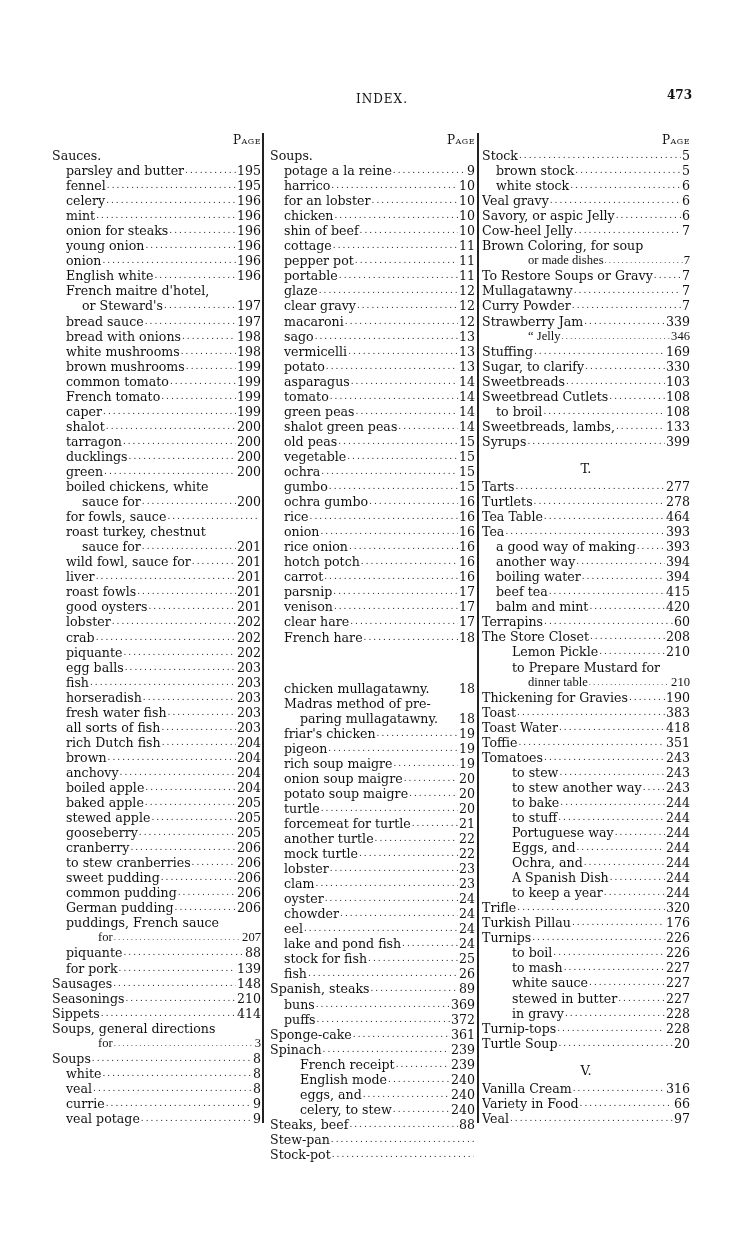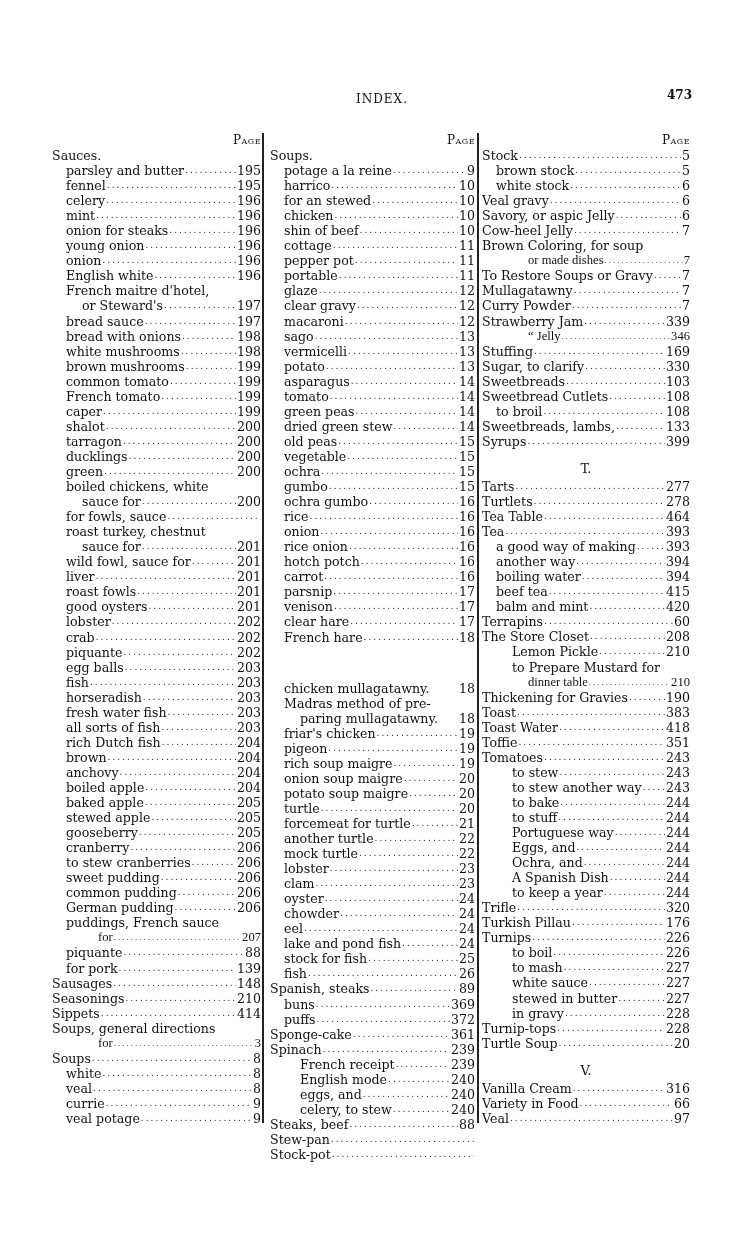--- a/index.html
+++ b/index.html
@@ -379,21 +379,21 @@
         <span class="txt">potage a la reine</span>
         <span class="dots"></span>
         <span class="pg">9</span>
       </div>
       <div class="entry ind1">
         <span class="txt">harrico</span>
         <span class="dots"></span>
         <span class="pg">10</span>
       </div>
       <div class="entry ind1">
-        <span class="txt">for an stewed</span>
+        <span class="txt">for an lobster</span>
         <span class="dots"></span>
         <span class="pg">10</span>
       </div>
       <div class="entry ind1">
         <span class="txt">chicken</span>
         <span class="dots"></span>
         <span class="pg">10</span>
       </div>
       <div class="entry ind1">
         <span class="txt">shin of beef</span>
@@ -454,21 +454,21 @@
         <span class="txt">tomato</span>
         <span class="dots"></span>
         <span class="pg">14</span>
       </div>
       <div class="entry ind1">
         <span class="txt">green peas</span>
         <span class="dots"></span>
         <span class="pg">14</span>
       </div>
       <div class="entry ind1">
-        <span class="txt">dried green stew</span>
+        <span class="txt">shalot green peas</span>
         <span class="dots"></span>
         <span class="pg">14</span>
       </div>
       <div class="entry ind1">
         <span class="txt">old peas</span>
         <span class="dots"></span>
         <span class="pg">15</span>
       </div>
       <div class="entry ind1">
         <span class="txt">vegetable</span>

